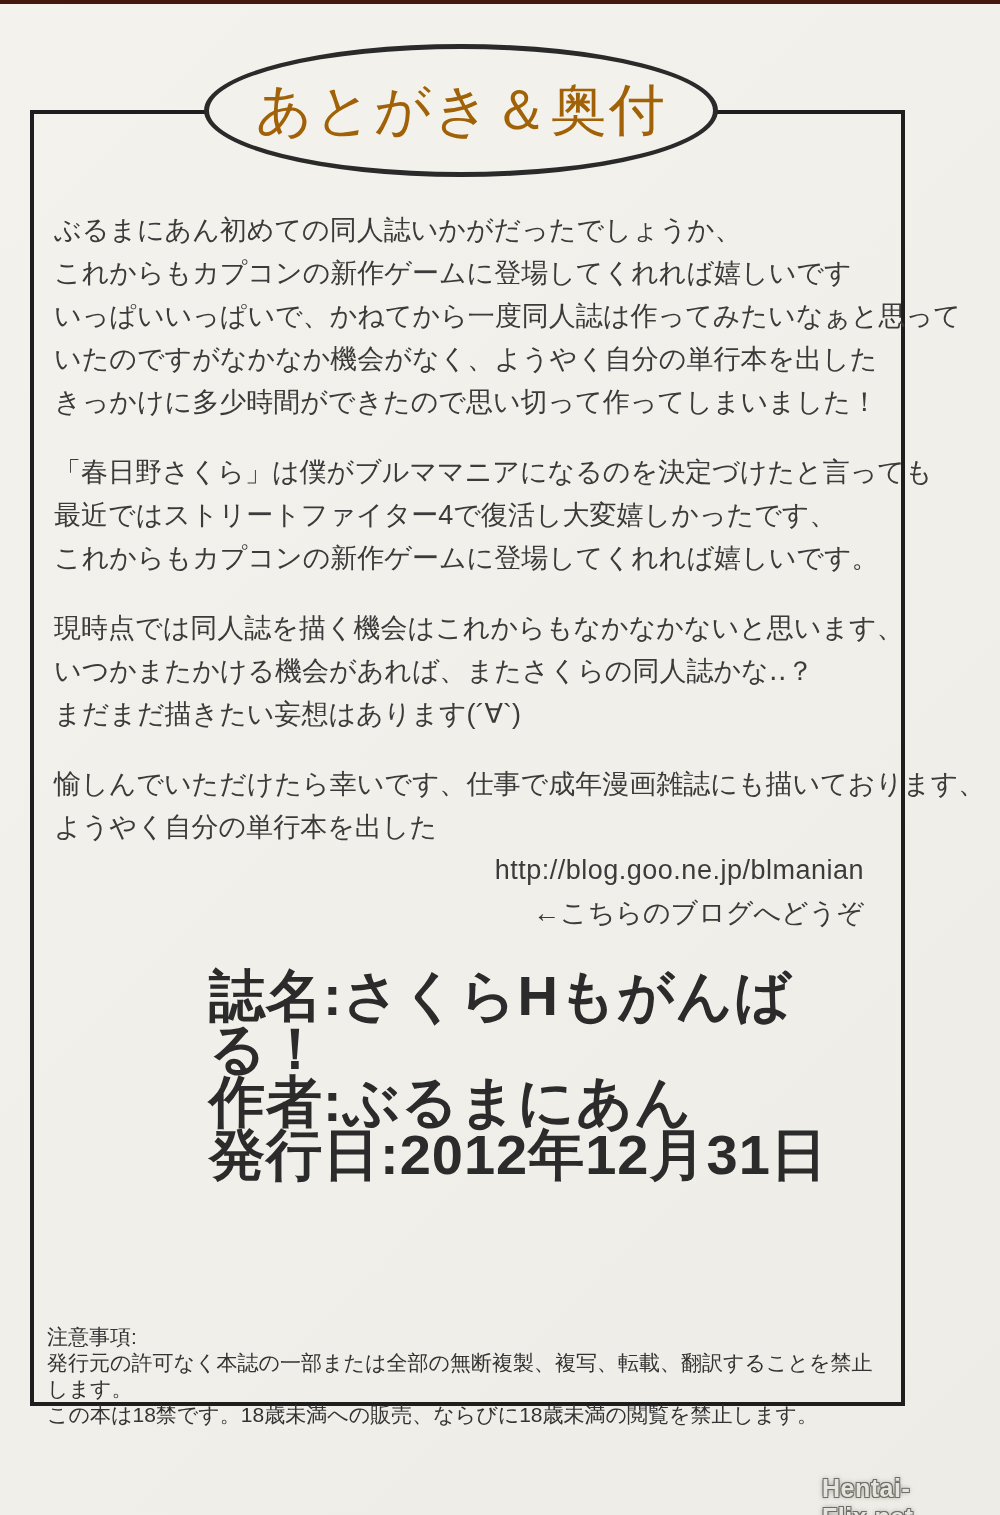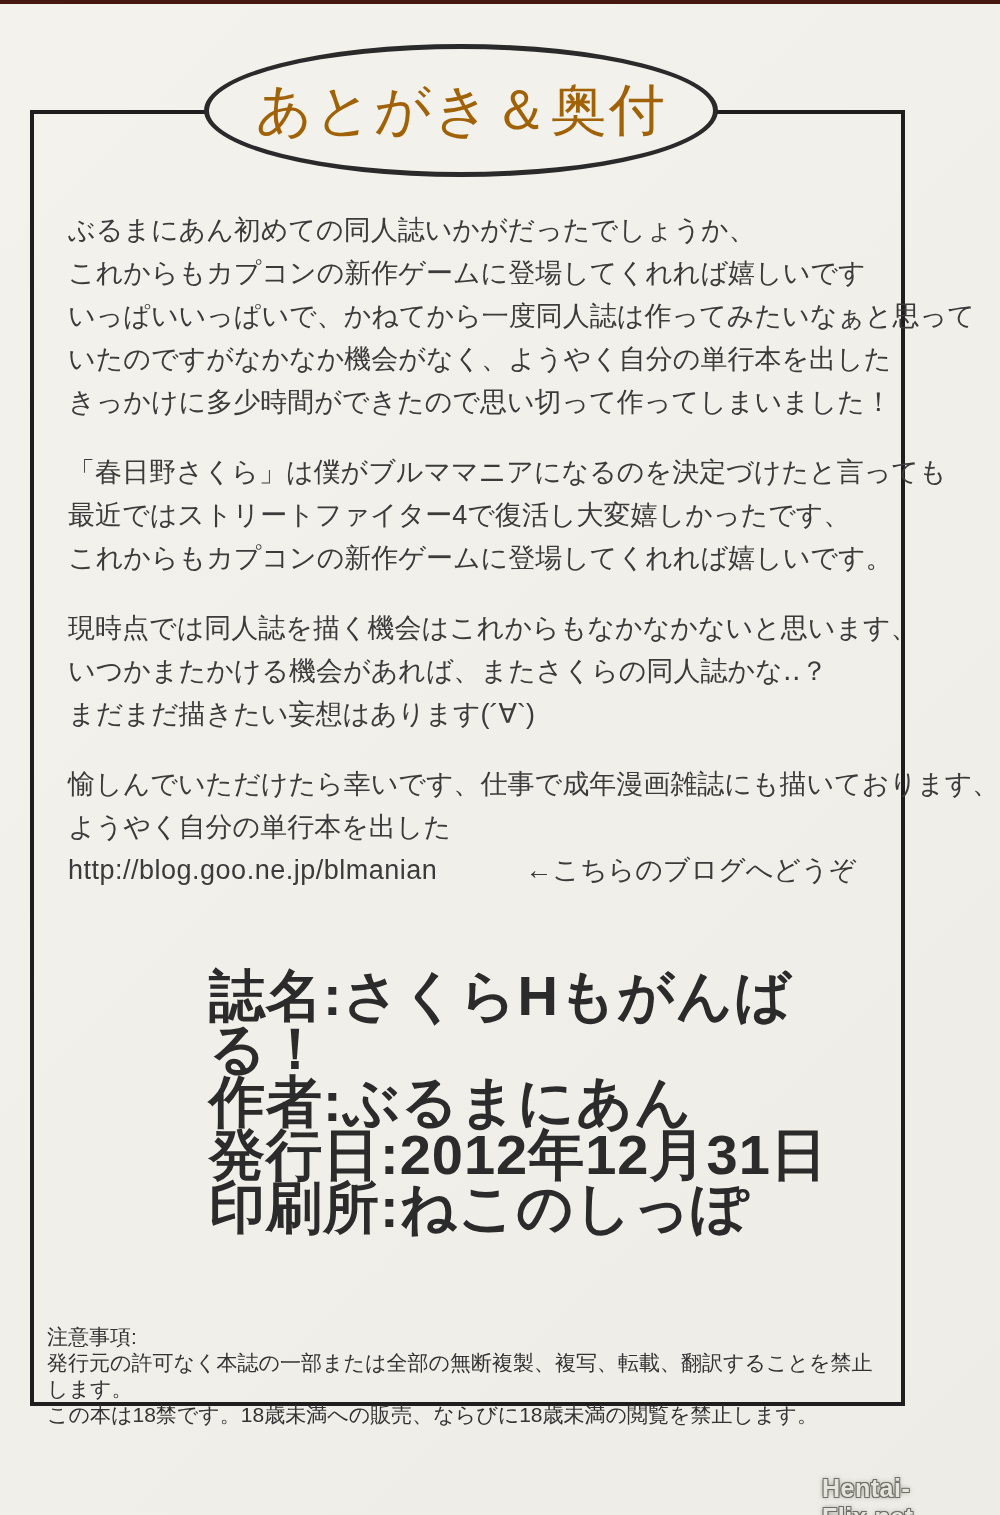--- a/index.html
+++ b/index.html
@@ -42,30 +42,30 @@
     display:flex;align-items:center;justify-content:center;
     z-index:3;
   }
   .title-ellipse span{
     font-size:56px;
     letter-spacing:2px;
     color:#a16207;
   }
   .body-text{
     position:absolute;
-    left:34px;top:78px;
+    left:20px;top:78px;
     width:810px;
     font-size:27px;
     line-height:43px;
     color:#3b3b3b;
   }
   .para{margin:0 0 17px 0;}
   .para:last-child{margin-bottom:0;}
   .line{white-space:nowrap;}
-  .url-line{display:flex;align-items:flex-start;}
+  .url-line{display:flex;align-items:flex-end;flex-direction:column;}
   .url-text{letter-spacing:.5px;}
   .url-note{margin-left:88px;}
   .colophon{
     position:absolute;
     left:175px;top:855px;
     font-size:56px;
     line-height:53px;
     font-weight:600;
     color:#2b2b2b;
     letter-spacing:1px;
@@ -133,21 +133,20 @@
           <span class="url-text">http://blog.goo.ne.jp/blmanian</span>
           <span class="url-note">←こちらのブログへどうぞ</span>
         </div>
       <p></p>
     </div>
 
     <div class="colophon">
       <div>誌名:さくらHもがんばる！</div>
       <div>作者:ぶるまにあん</div>
       <div>発行日:2012年12月31日</div>
-      <div>印刷所:ねこのしっぽ</div>
     </div>
 
     <div class="notice">
       <div>注意事項:</div>
       <div>発行元の許可なく本誌の一部または全部の無断複製、複写、転載、翻訳することを禁止します。</div>
       <div>この本は18禁です。18歳未満への販売、ならびに18歳未満の閲覧を禁止します。</div>
     </div>
 
   </div>
 

